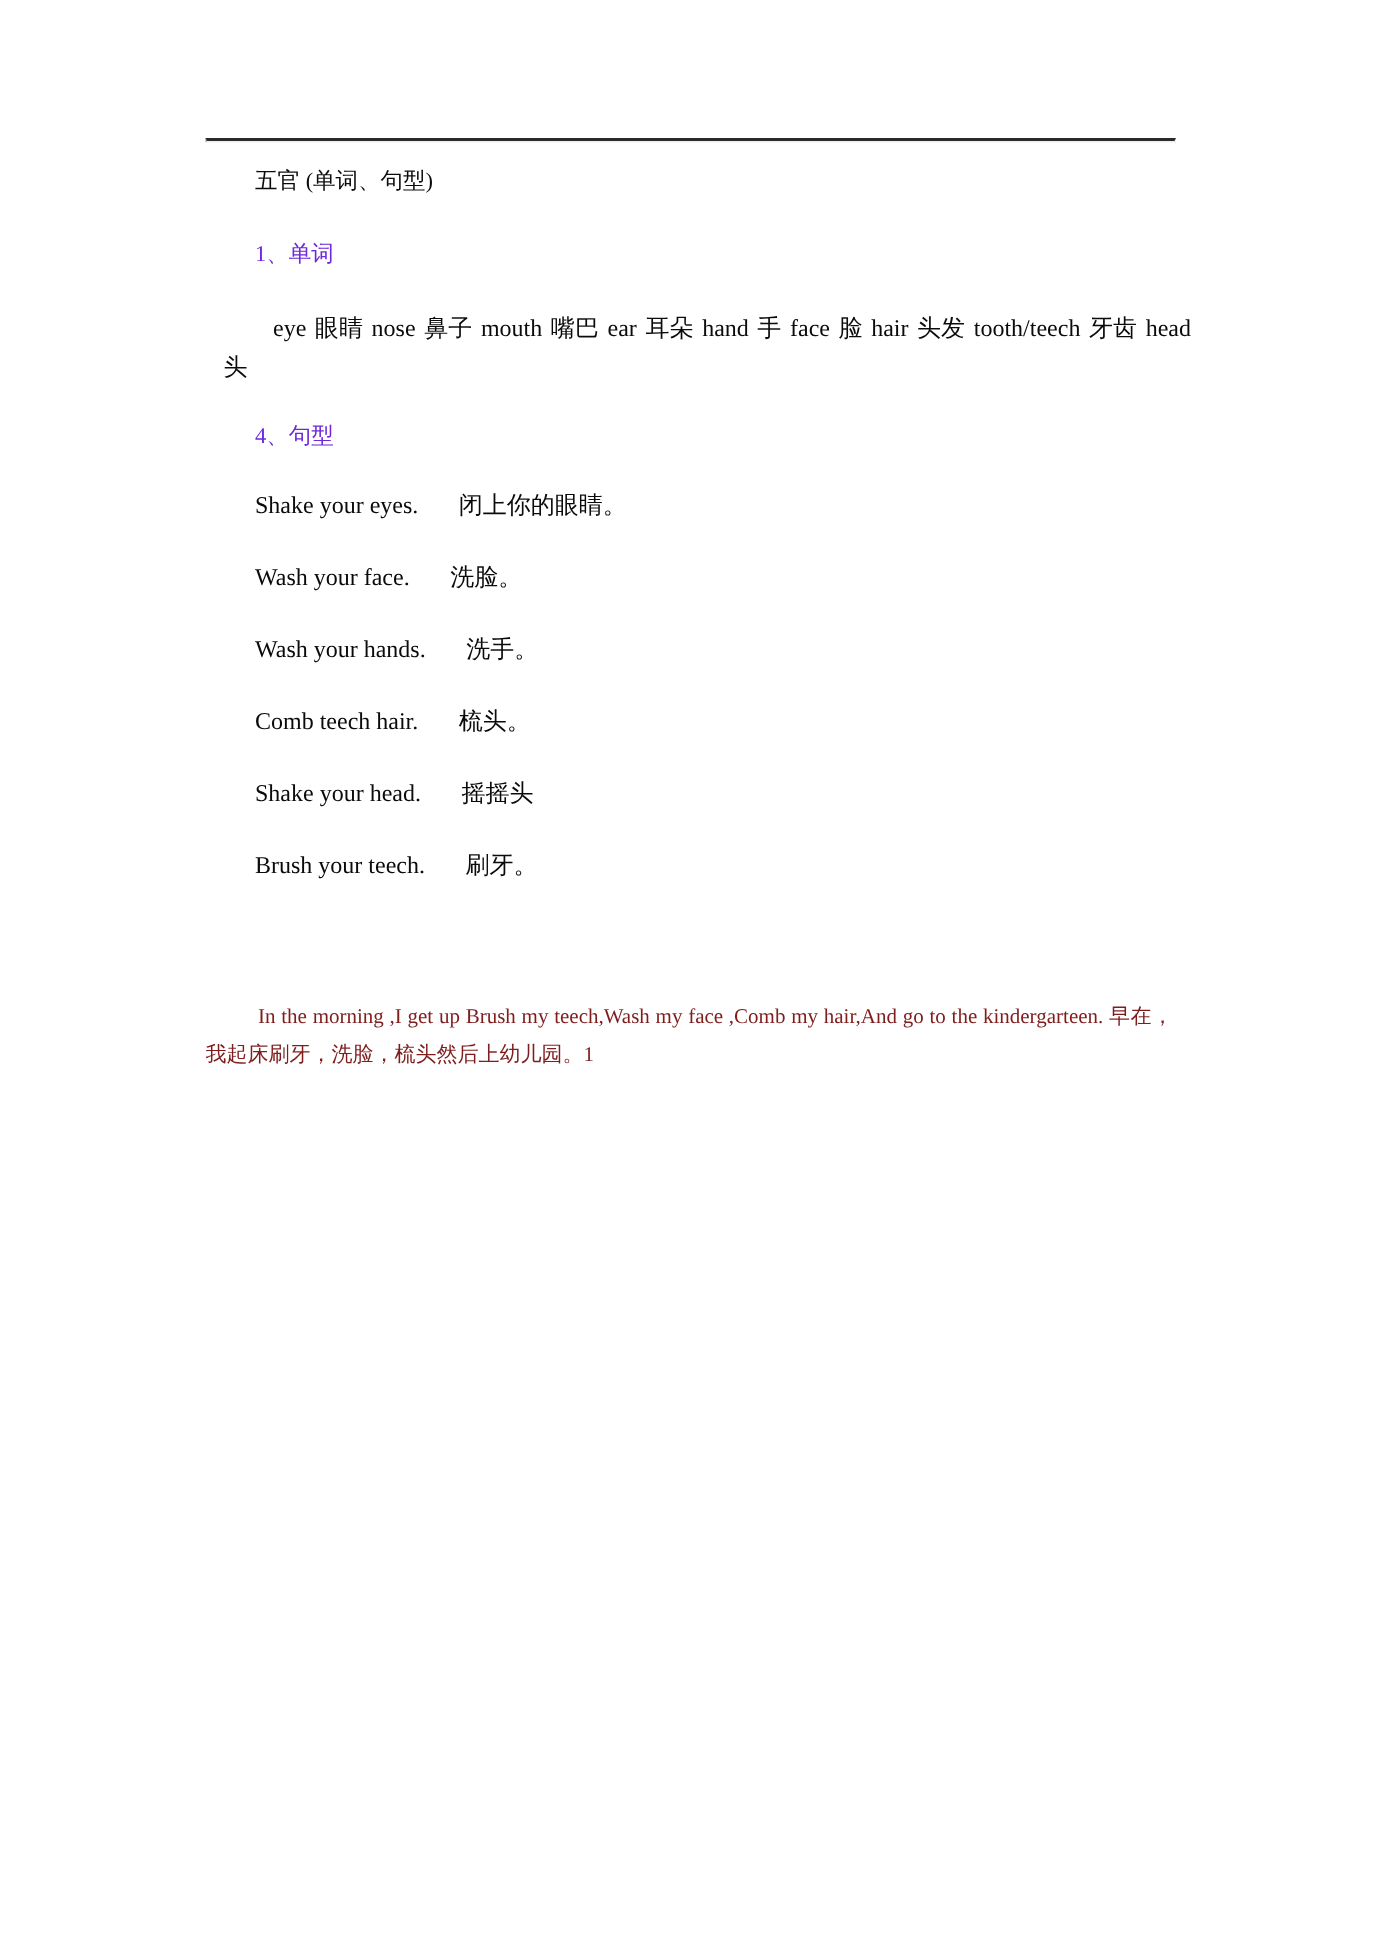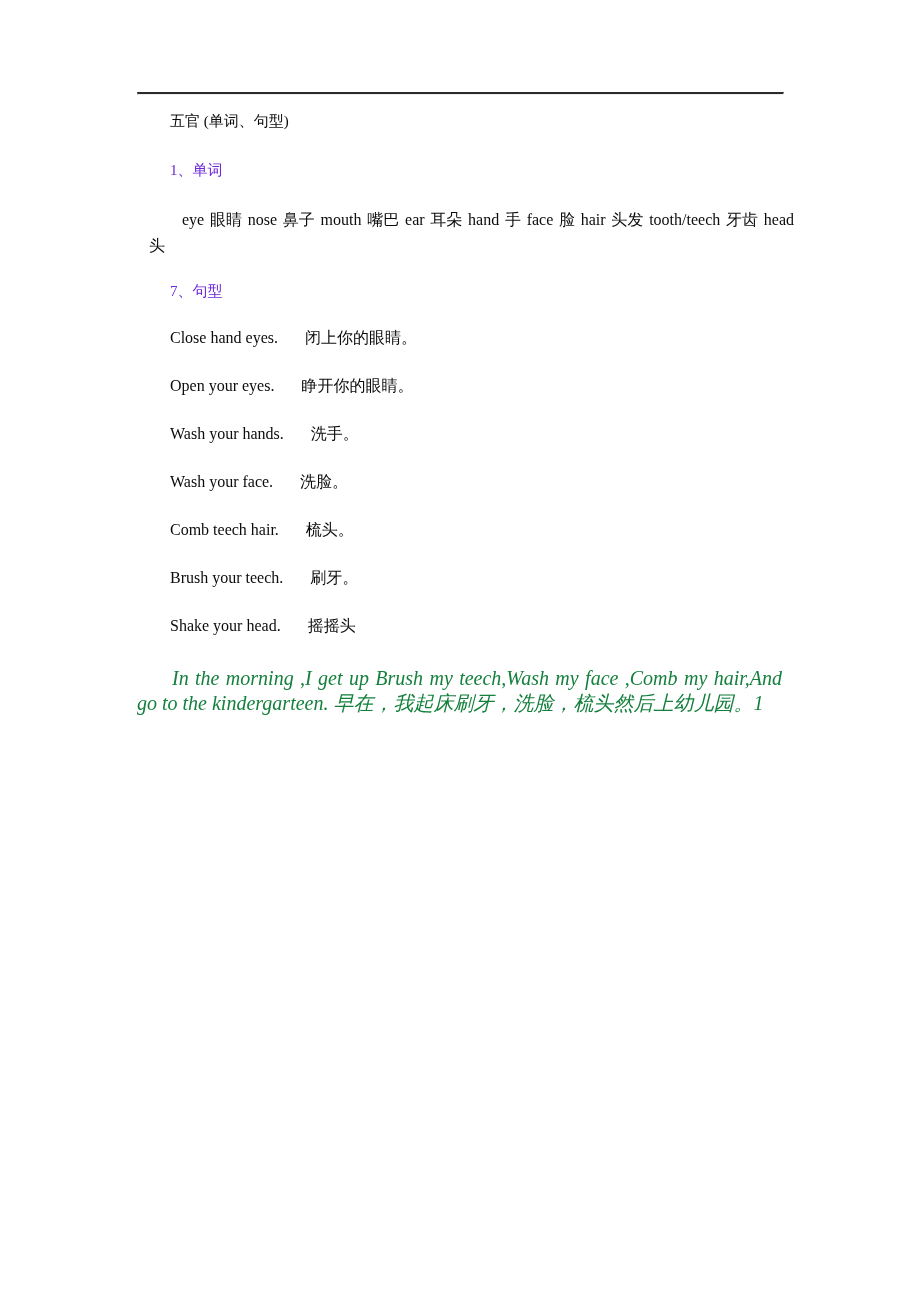--- a/index.html
+++ b/index.html
@@ -88,81 +88,76 @@
     white-space: nowrap;
   }
   .sentence-line .en { }
   .sentence-line .zh { margin-left: 23px; }
 
   .closing-paragraph {
     position: absolute;
     left: 0;
     top: 666px;
     width: 645px;
-    font-size: 20px;
+    font-size: 14px;
     line-height: 25px;
     text-align: justify;
     text-align-last: left;
     text-indent: 35px;
-    color: #15803d;
-    font-style: italic;
+    color: #7f1d1d;
   }
 </style>
 </head>
 <body>
 
 <div class="page">
 
   <hr class="top-rule">
 
   <div class="content">
 
     <div class="doc-title">五官 (单词、句型)</div>
 
     <div class="section-heading heading-words">1、单词</div>
 
     <div class="word-list">eye 眼睛 nose 鼻子 mouth 嘴巴 ear 耳朵 hand 手 face 脸 hair 头发 tooth/teech 牙齿 head 头</div>
 
-    <div class="section-heading heading-patterns">7、句型</div>
+    <div class="section-heading heading-patterns">4、句型</div>
 
     <div class="sentences">
 
       <div class="sentence-line">
-        <span class="en">Close hand eyes.</span>
+        <span class="en">Shake your eyes.</span>
         <span class="zh">闭上你的眼睛。</span>
       </div>
 
+
       <div class="sentence-line">
-        <span class="en">Open your eyes.</span>
-        <span class="zh">睁开你的眼睛。</span>
+        <span class="en">Wash your face.</span>
+        <span class="zh">洗脸。</span>
       </div>
 
       <div class="sentence-line">
         <span class="en">Wash your hands.</span>
         <span class="zh">洗手。</span>
       </div>
 
       <div class="sentence-line">
-        <span class="en">Wash your face.</span>
-        <span class="zh">洗脸。</span>
-      </div>
-
-      <div class="sentence-line">
         <span class="en">Comb teech hair.</span>
         <span class="zh">梳头。</span>
       </div>
 
       <div class="sentence-line">
-        <span class="en">Brush your teech.</span>
-        <span class="zh">刷牙。</span>
+        <span class="en">Shake your head.</span>
+        <span class="zh">摇摇头</span>
       </div>
 
       <div class="sentence-line">
-        <span class="en">Shake your head.</span>
-        <span class="zh">摇摇头</span>
+        <span class="en">Brush your teech.</span>
+        <span class="zh">刷牙。</span>
       </div>
 
     </div>
 
     <div class="closing-paragraph">In the morning ,I get up Brush my teech,Wash my face ,Comb my hair,And go to the kindergarteen. 早在，我起床刷牙，洗脸，梳头然后上幼儿园。1</div>
 
   </div>
 </div>
 
 </body></html>

